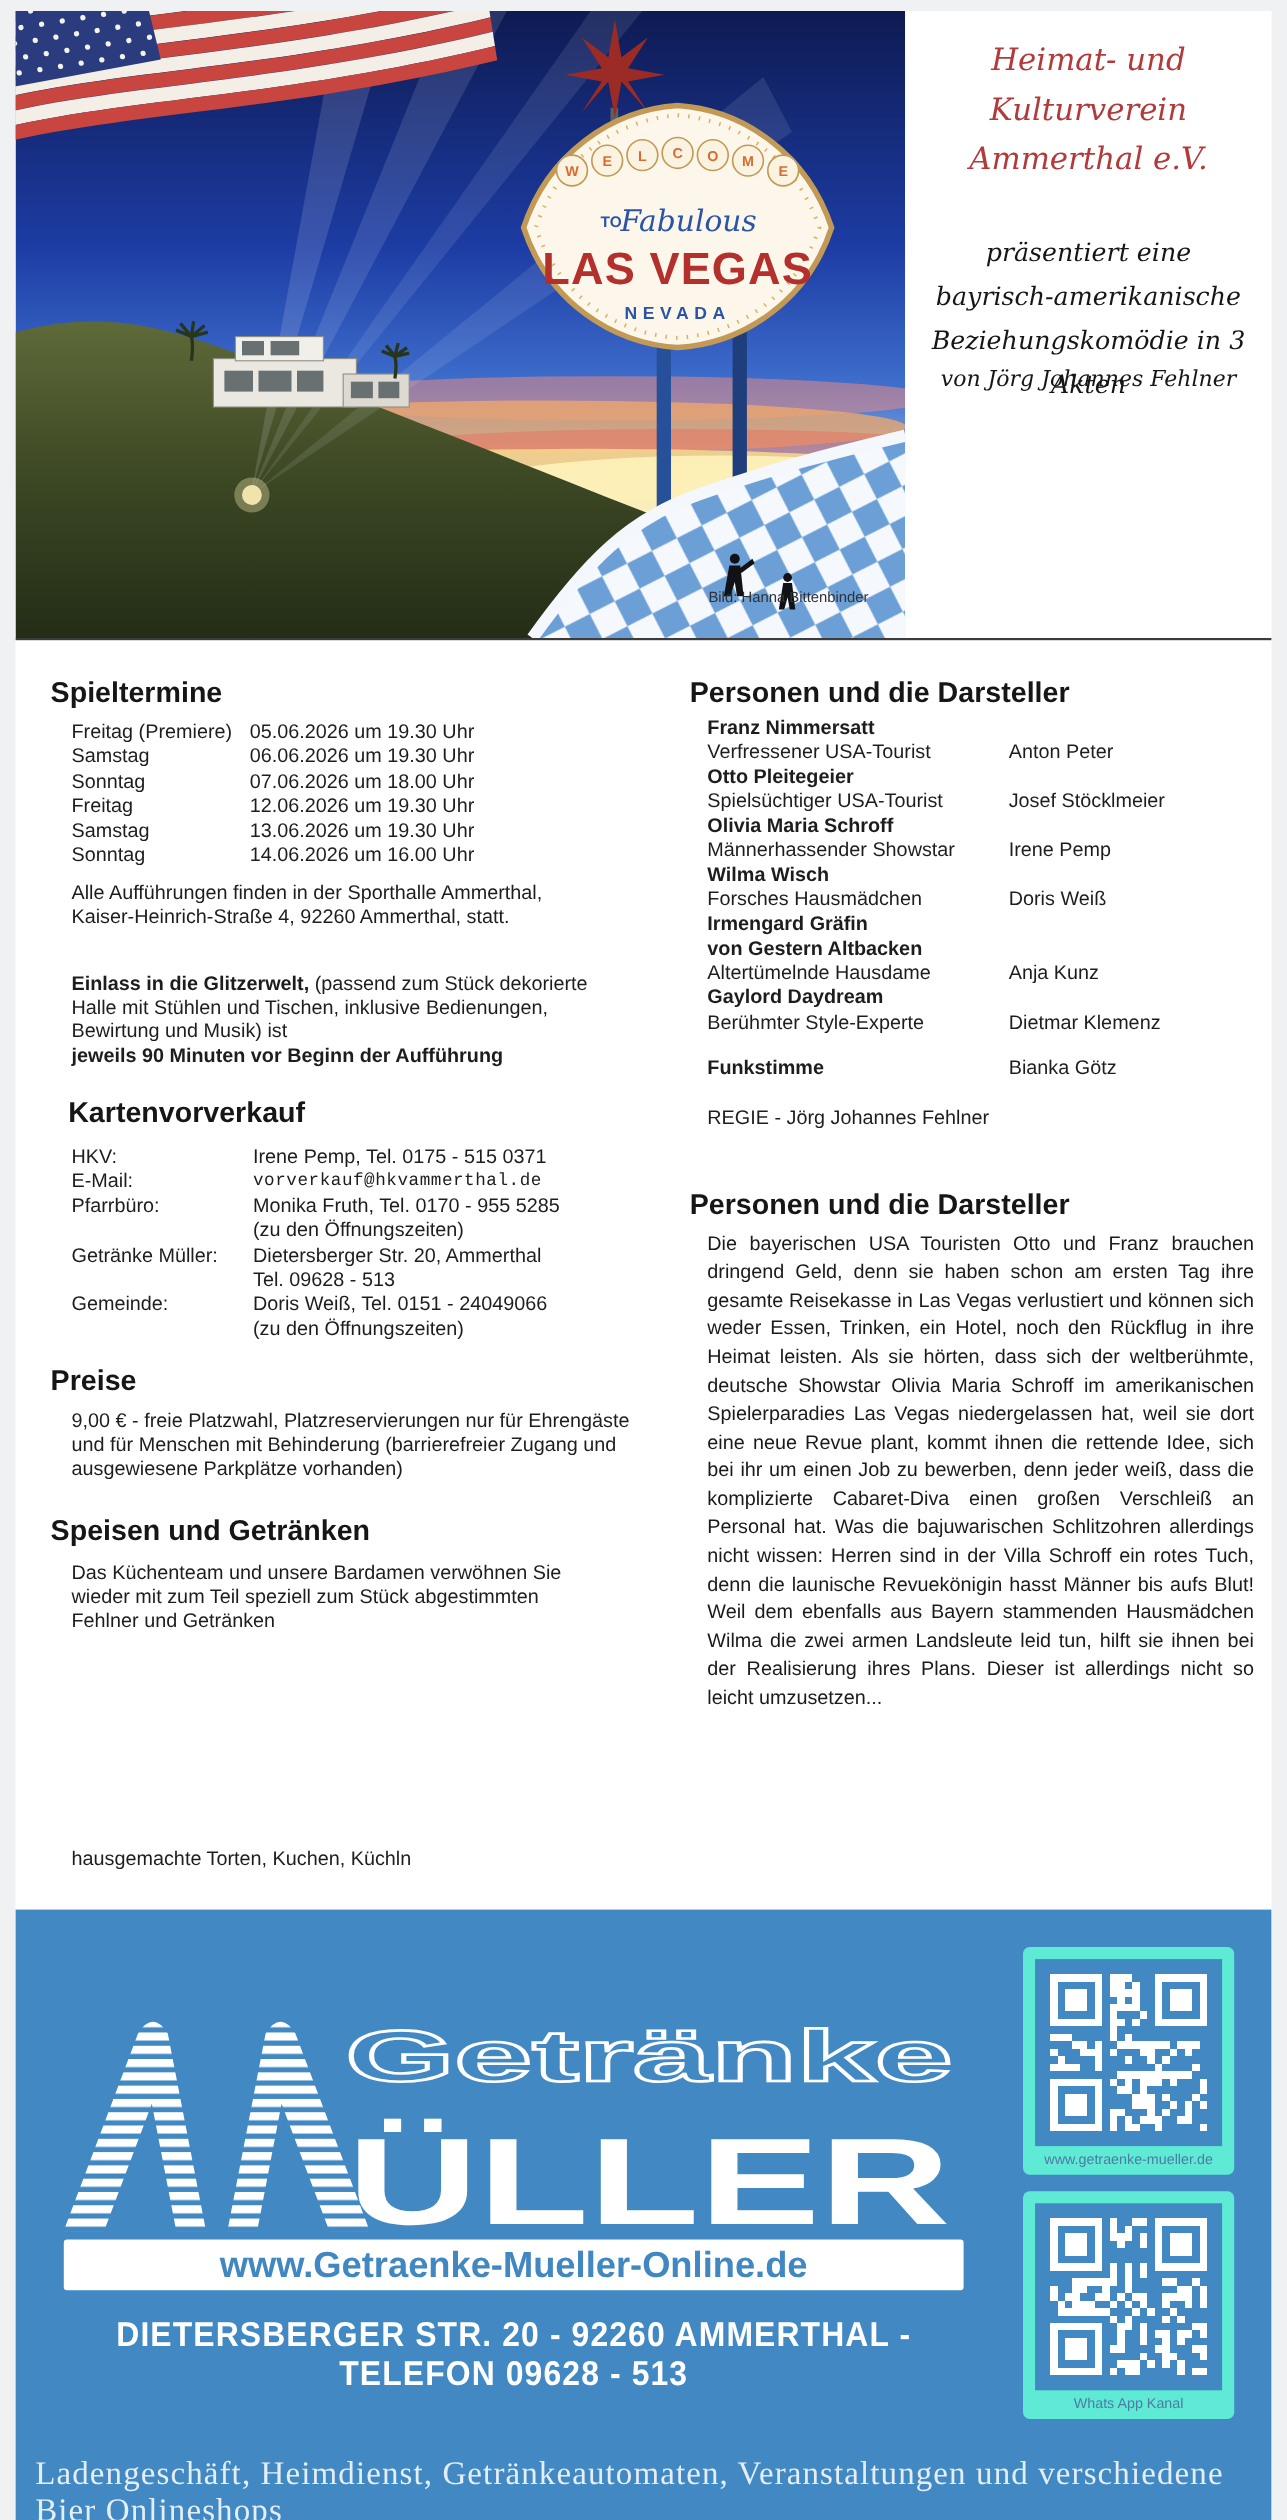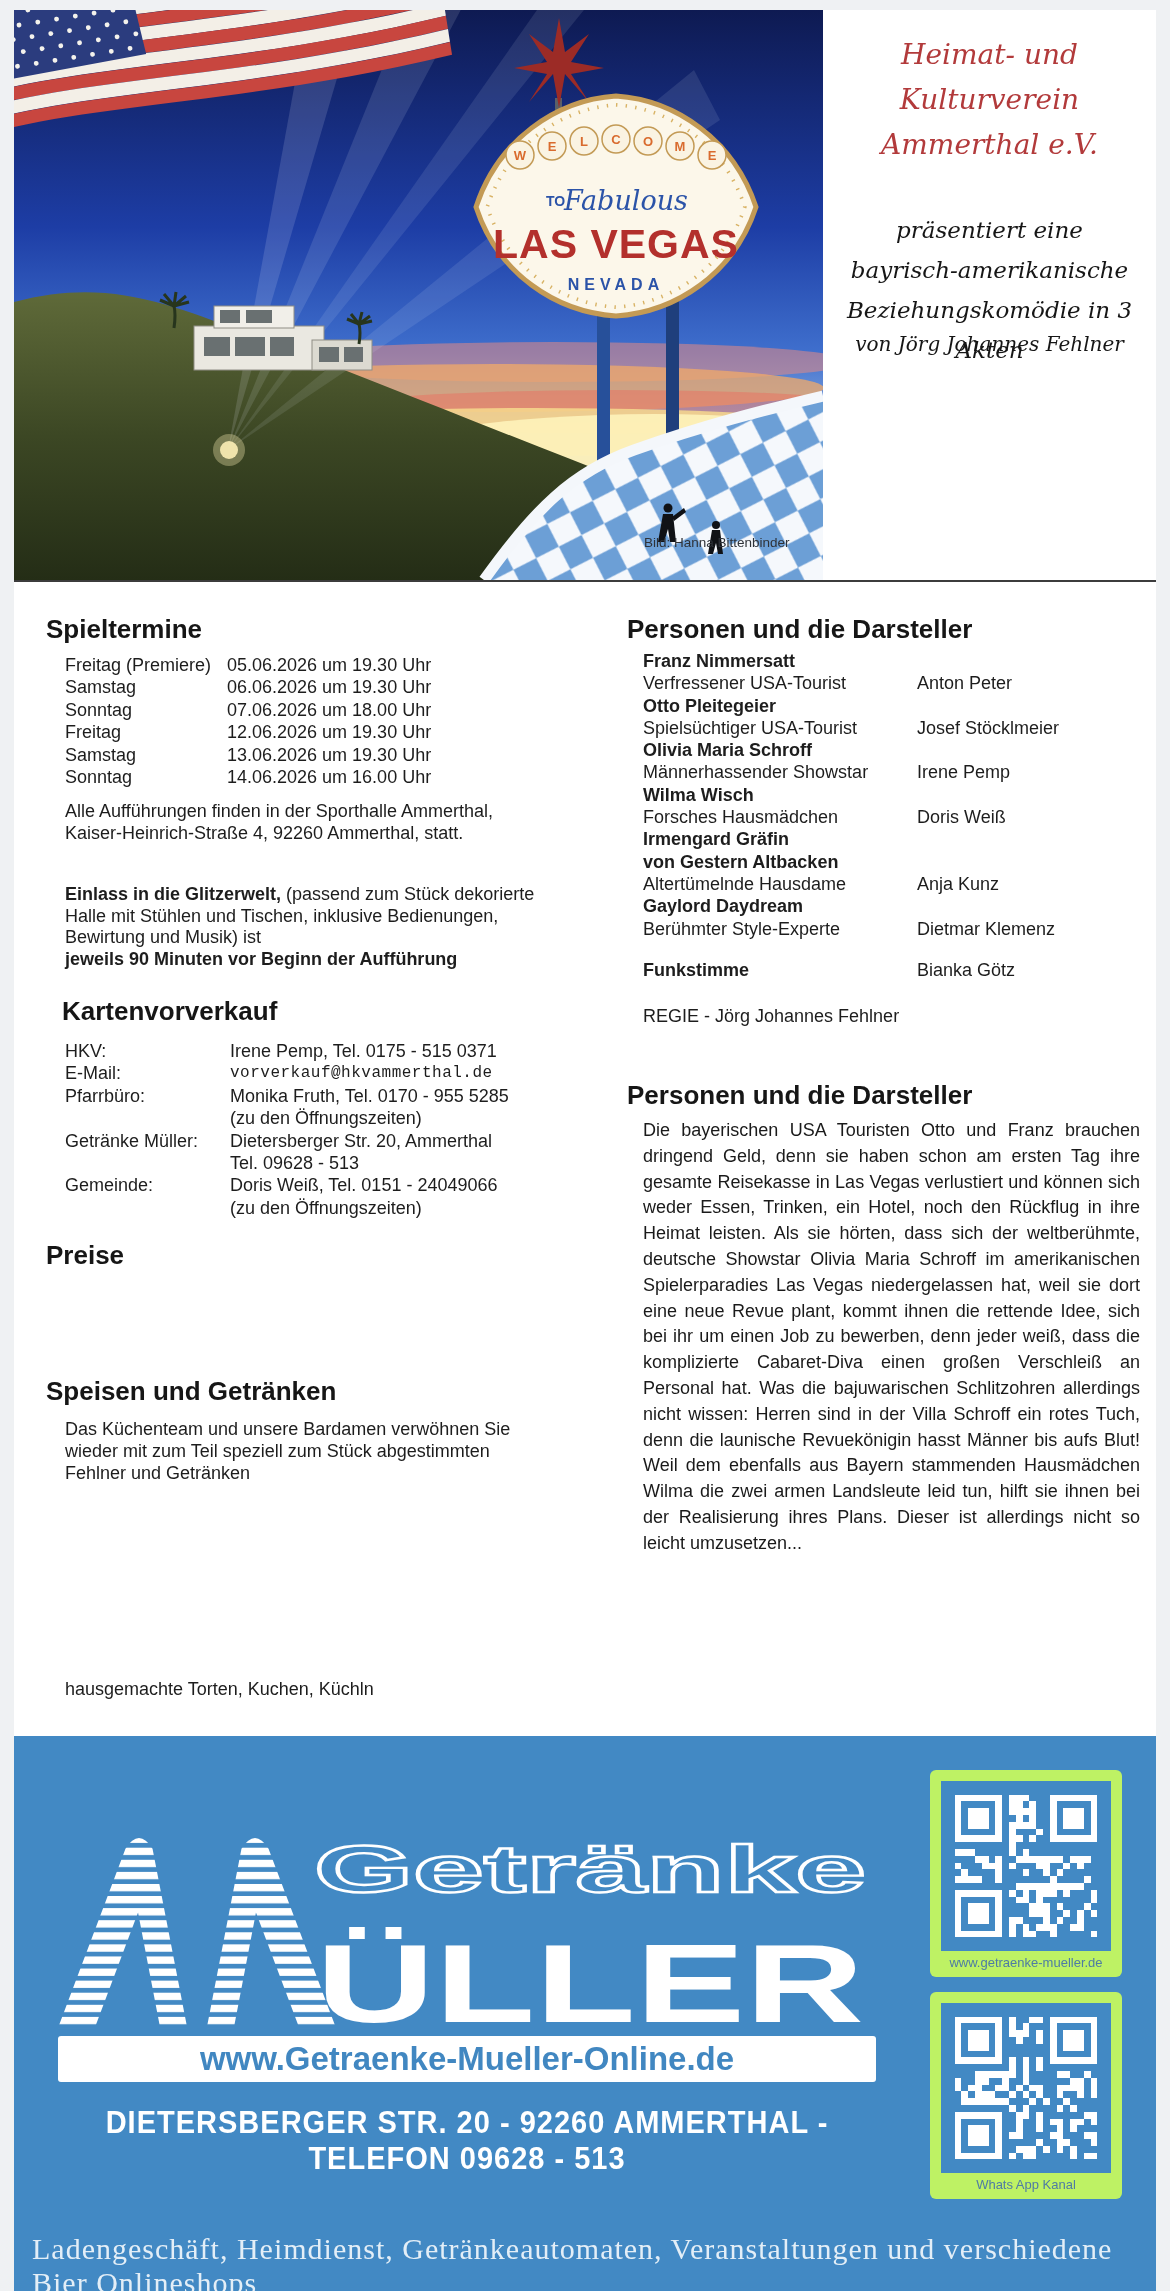--- a/index.html
+++ b/index.html
@@ -45,21 +45,21 @@
   .m-logo{position:absolute;left:38px;top:84px;width:290px;height:212px;}
   .getraenke-svg{position:absolute;left:296px;top:92px;width:562px;height:82px;}
   .ueller-svg{position:absolute;left:300px;top:168px;width:560px;height:132px;}
   .urlbar{position:absolute;left:44px;top:300px;width:818px;height:46px;background:#ffffff;
           border-radius:3px;text-align:center;line-height:46px;
           font-size:33px;font-weight:bold;color:#4187c1;}
   .adr{position:absolute;left:44px;top:372px;width:818px;text-align:center;color:#fff;
        font-size:29px;font-weight:bold;letter-spacing:1px;transform:scaleY(1.08);}
   .tagline{position:absolute;left:18px;top:496px;width:1110px;color:#e3eef7;
            font-family:cursive;font-size:30px;letter-spacing:1px;}
-  .qr-card{position:absolute;left:916px;width:192px;background:#bef264;border-radius:6px;
+  .qr-card{position:absolute;left:916px;width:192px;background:#5eead4;border-radius:6px;
            padding:11px 11px 0 11px;box-sizing:border-box;}
   .qr-box{width:170px;height:170px;background:#4289c4;}
   .qr-box svg{display:block;width:170px;height:170px;shape-rendering:crispEdges;}
   .qr-cap{height:26px;line-height:24px;text-align:center;font-size:13px;color:#4e7ba4;}
   .qr1{top:34px;} .qr2{top:256px;}
 </style>
 </head>
 <body>
 
 <div class="page">
@@ -311,20 +311,25 @@
       <span class="contact-label">Gemeinde:</span>
       <span class="c-val">Doris Weiß, Tel. 0151 - 24049066</span>
     </div>
       <div class="row">
       <span class="contact-label"></span>
       <span class="c-val">(zu den Öffnungszeiten)</span>
     </div>
     </div>
 
   <div class="h1" style="left:46px;top:1240px;">Preise</div>
+  <div class="blk" style="left:65px;top:1280px;line-height:22px;">
+    <div>9,00 € - freie  Platzwahl, Platzreservierungen nur für Ehrengäste</div>
+    <div>und für Menschen mit Behinderung (barrierefreier Zugang und</div>
+    <div>ausgewiesene Parkplätze vorhanden)</div>
+  </div>
 
   <div class="h1" style="left:46px;top:1376px;">Speisen und Getränken</div>
   <div class="blk" style="left:65px;top:1418px;line-height:22px;">
     <div>Das Küchenteam und unsere Bardamen verwöhnen Sie</div>
     <div>wieder mit zum Teil speziell zum Stück abgestimmten</div>
     <div>Fehlner und Getränken</div>
   </div>
   <div class="blk" style="left:65px;top:1498px;">
       <div></div>
       <div></div>

